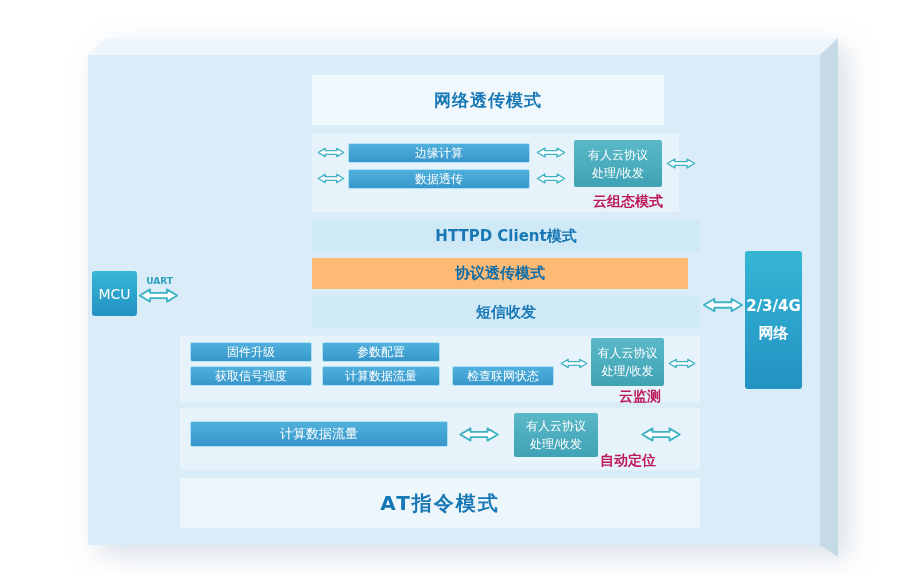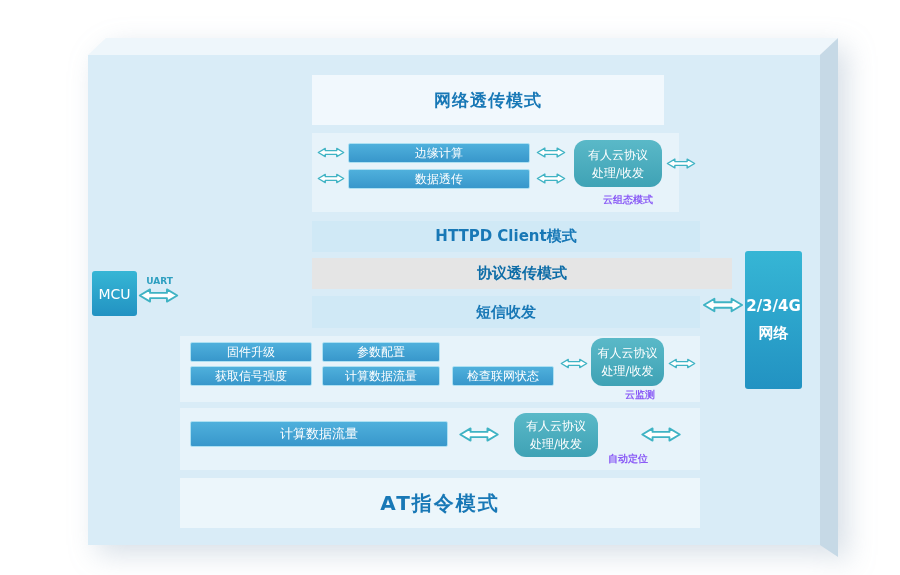--- a/index.html
+++ b/index.html
@@ -2,26 +2,26 @@
 <html><head>
 <meta charset="utf-8">
 <style>
   *{margin:0;padding:0;box-sizing:border-box;}
   html,body{width:900px;height:575px;background:#ffffff;overflow:hidden;}
   .stage{position:relative;width:900px;height:575px;background:#fff;
          font-family:"DejaVu Sans","Liberation Sans",sans-serif;}
   .abs{position:absolute;}
   .flexc{display:flex;align-items:center;justify-content:center;}
   .panel3d{position:absolute;left:0;top:0;filter:drop-shadow(9px 9px 14px rgba(110,140,170,.28));}
-  .teal{background:linear-gradient(180deg,#5ab9c8,#3fa2b5);color:#fff;border-radius:12px;}
+  .teal{background:linear-gradient(180deg,#5ab9c8,#3fa2b5);color:#fff;border-radius:2px;}
   .teal-deep{background:linear-gradient(180deg,#36b6d5,#2292c2);color:#fff;border-radius:3px;}
   .bluebar{background:linear-gradient(180deg,#4fb0dc,#3897cb);border:1px solid #ade0f2;color:#fff;font-size:12px;border-radius:2px;}
   .lightbar{font-weight:bold;color:#1878b6;}
   .section{background:#e7f3fa;}
-  .caption{color:#8b5cf6;font-weight:bold;font-size:10px;text-align:center;position:absolute;}
+  .caption{color:#be185d;font-weight:bold;font-size:14px;text-align:center;position:absolute;}
   .cloudbox{flex-direction:column;font-size:12px;line-height:1.5;text-align:center;}
   .arr polygon{fill:#ffffff;stroke:#3fb3c4;stroke-width:2;stroke-linejoin:round;}
   .arrsolid polygon{fill:#ffffff;stroke:none;}
   .serial-label{font-size:20px;font-weight:bold;color:#fff;letter-spacing:1px;}
 </style>
 </head>
 <body>
 
 <div class="stage">
 
@@ -71,21 +71,21 @@
     </div>
     <svg class="abs arr" style="left:354px;top:24px" width="30" height="13" viewBox="0 0 44 16">
       <polygon points="2,8 13,1.5 13,5.2 31,5.2 31,1.5 42,8 31,14.5 31,10.8 13,10.8 13,14.5"></polygon>
       </svg>
     <div class="caption" style="left:256px;top:60px;width:120px;">云组态模式</div>
   </div>
 
   <div class="abs flexc lightbar" style="left:312px;top:221px;width:388px;height:31px;background:#d0e9f6;font-size:15px;">
     <span>HTTPD Client模式</span>
   </div>
-  <div class="abs flexc lightbar" style="left:312px;top:258px;width:420px;height:31px;background:#e5e5e5;font-size:15px;color:#0e6da7;">
+  <div class="abs flexc lightbar" style="left:312px;top:258px;width:376px;height:31px;background:#fdba74;font-size:15px;color:#0e6da7;">
     <span>协议透传模式</span>
   </div>
   <div class="abs flexc lightbar" style="left:312px;top:296px;width:388px;height:32px;background:#d0e9f6;font-size:15px;">
     <span>短信收发</span>
   </div>
 
   <div class="abs section" style="left:180px;top:336px;width:520px;height:66px;">
     <div class="abs flexc bluebar" style="left:10px;top:6px;width:122px;height:20px;">
       <span>固件升级</span>
       </div>

